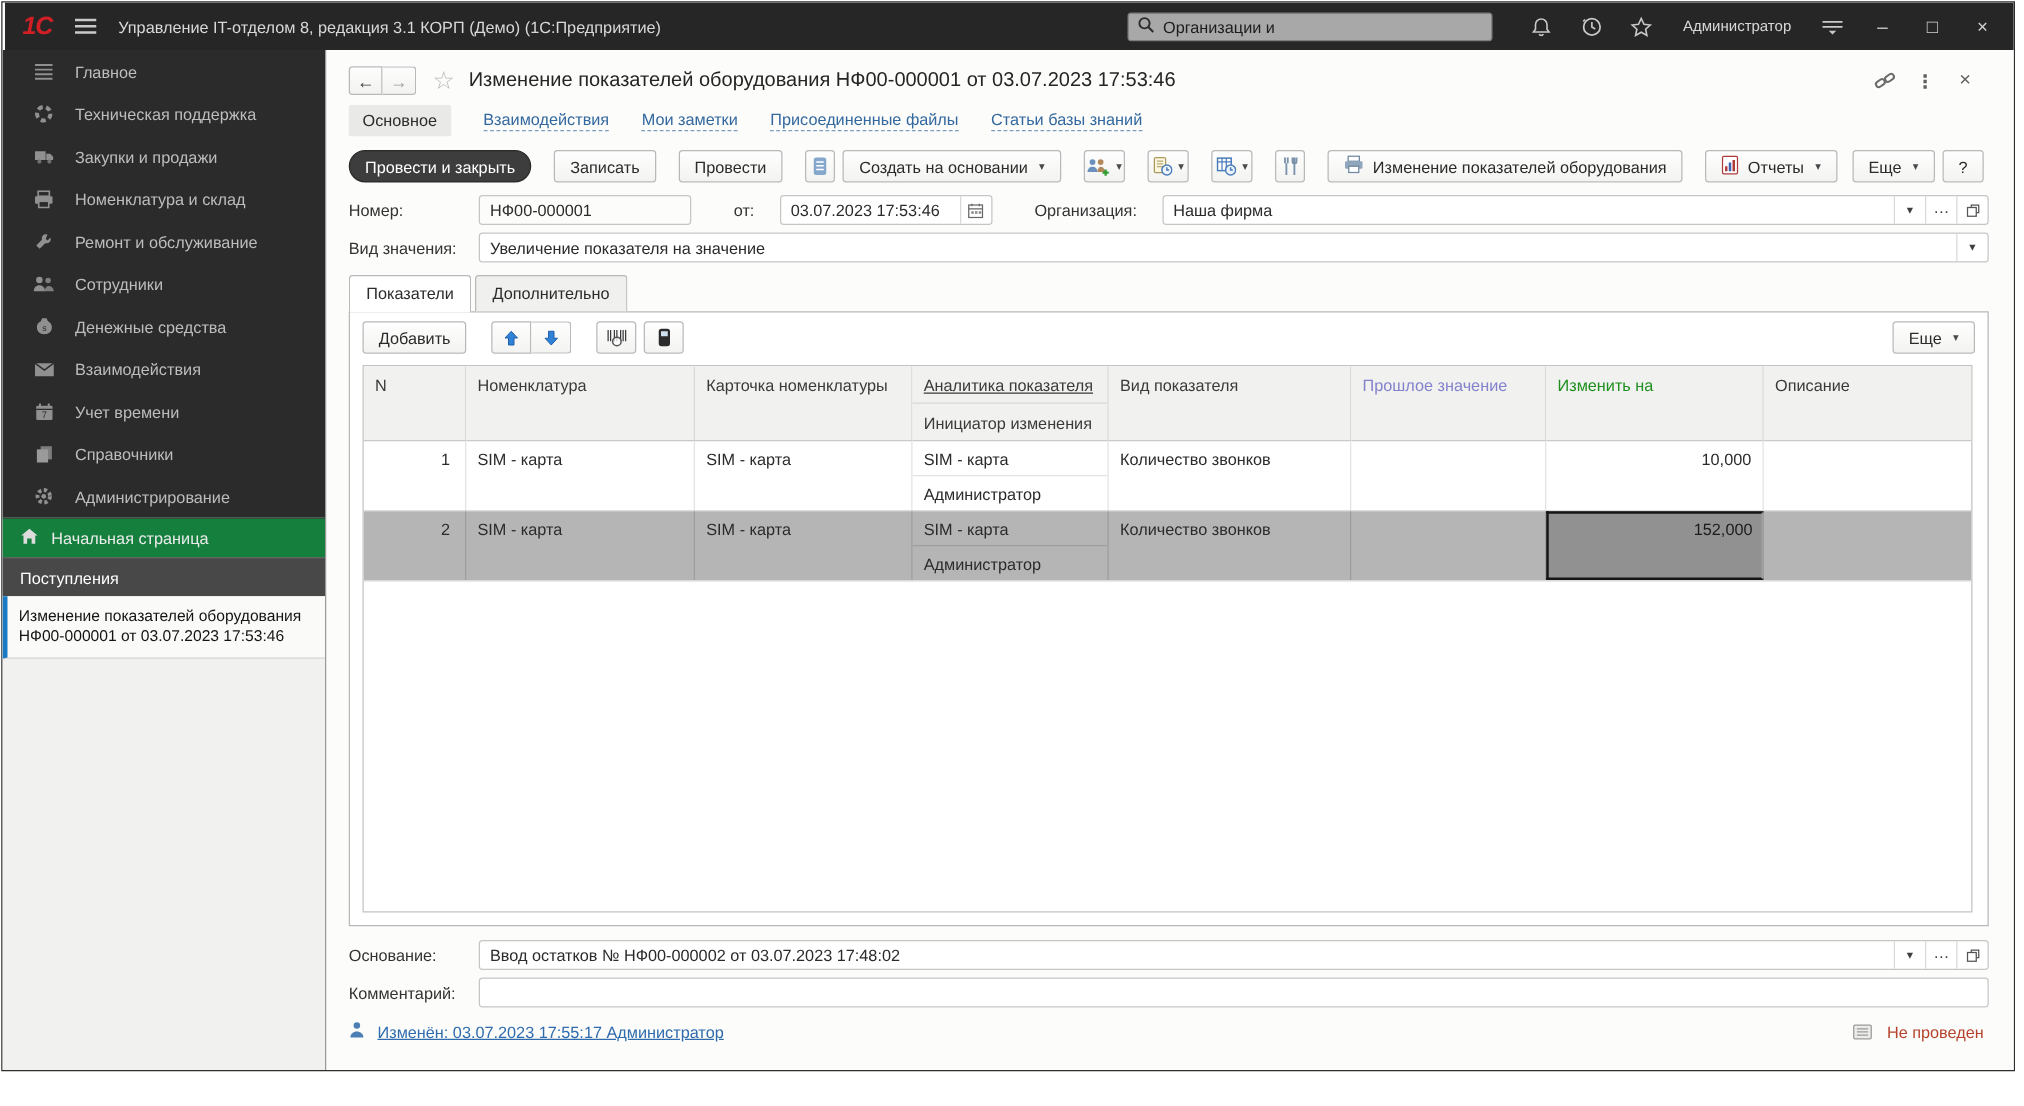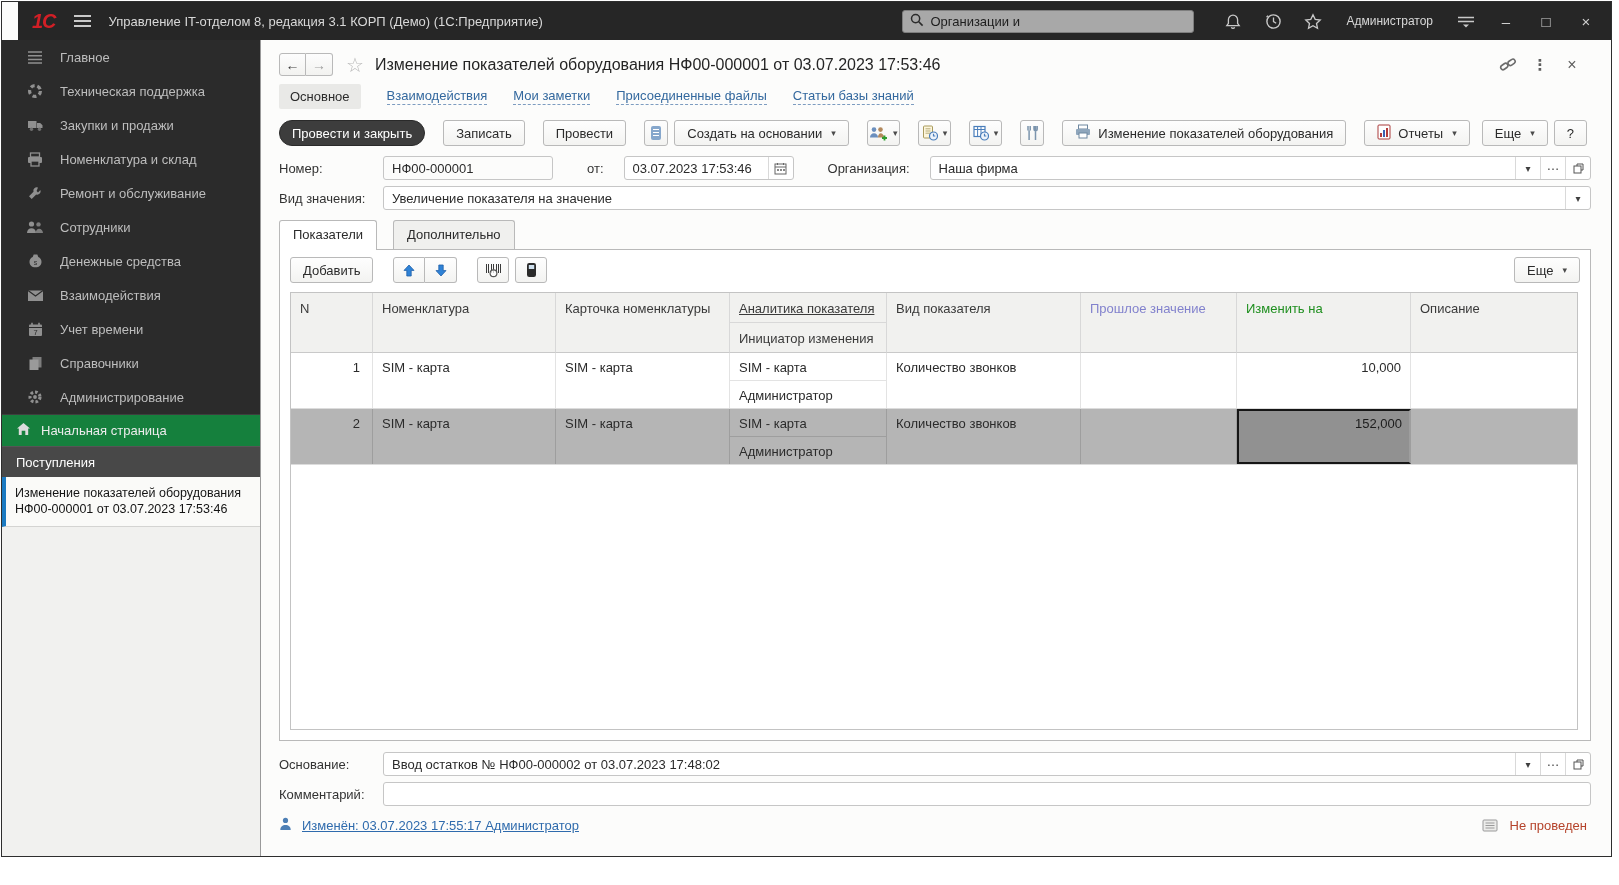--- a/index.html
+++ b/index.html
@@ -2,21 +2,21 @@
 <html><head>
 <meta charset="utf-8">
 <style>
   * { box-sizing: border-box; }
   html,body { margin:0; padding:0; background:#fff; width:1619px; height:885px;
               font-family:"Liberation Sans","DejaVu Sans",sans-serif; font-size:13px; color:#2b2b2b; }
   .window { position:absolute; left:1px; top:1px; width:1611px; height:856px;
             border:1px solid #2e2e2e; background:#fcfcfb; overflow:hidden; }
 
   
-  .titlebar { position:absolute; left:16px; top:0; right:0; height:38px; background:#262626;
+  .titlebar { position:absolute; left:2px; top:0; right:0; height:38px; background:#262626;
               display:flex; align-items:center; color:#d6d6d6; padding:0 10px 0 14px;justify-content:center; }
   .logo1c { color:#d21f26; font-weight:700; font-style:italic; font-size:20px; margin-right:14px; letter-spacing:-1px; }
   .burger { display:inline-block; width:17px; height:2px; background:#c9c9c9;
             box-shadow:0 5px 0 #c9c9c9, 0 10px 0 #c9c9c9; margin:-10px 18px 0 4px; }
   .apptitle { font-size:13px; color:#d8d8d8; white-space:nowrap; }
   .tb-right { margin-left:auto; display:flex; align-items:center; gap:10px; }
   .searchbox { width:292px; height:23px; background:#a8a8a8; border:1px solid #7e7e7e; border-radius:3px;
                display:flex; align-items:center; padding:0 7px; color:#1d1d1d; gap:6px; margin-right:14px; }
   .tb-ico { width:30px; height:28px; display:flex; align-items:center; justify-content:center; }
   .tb-user { margin:0 8px; color:#d8d8d8; font-size:12px; }
@@ -82,21 +82,21 @@
   .mini.dd::before { content:"▾"; font-size:10px; color:#3f3f3f; }
   .mini.dots::before { content:"…"; font-size:13px; color:#3f3f3f; margin-top:-5px; }
   .num-input { width:170px; background:#fcfcfb; }
   .date-combo { width:170px; }
   .org-combo, .kind-combo, .basis-combo { flex:1; }
   .comment-input { flex:1; }
 
   
   .tabstrip { display:flex; padding:7px 20px 0 18px; position:relative; z-index:2; }
   .tab { border:1px solid #b9b9b9; border-bottom:none; border-radius:3px 3px 0 0; padding:6px 13px 7px;
-         margin-right:16px; background:#f0f0ee; color:#2b2b2b; }
+         margin-right:3px; background:#f0f0ee; color:#2b2b2b; }
   .tab.active { background:#fff; position:relative; }
   .tab.active::after { content:""; position:absolute; left:0; right:0; bottom:-1px; height:2px; background:#fff; }
 
   .panel { margin:0 20px 0 18px; border:1px solid #b9b9b9; background:#fff; height:492px;
            position:relative; z-index:1; }
   .grid-toolbar { display:flex; align-items:center; gap:6px; padding:7px 10px; }
   .joined { display:flex; }
   .joined .btn-icon { border-radius:0; border-left-width:0; }
   .joined .btn-icon:first-child { border-radius:3px 0 0 3px; border-left-width:1px; }
   .joined .btn-icon:last-child { border-radius:0 3px 3px 0; }

